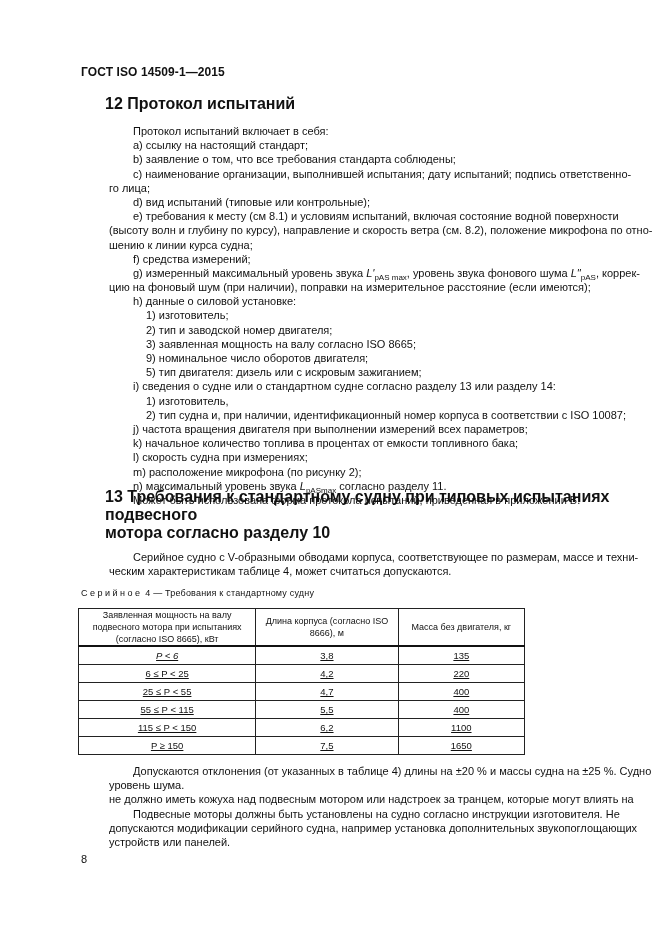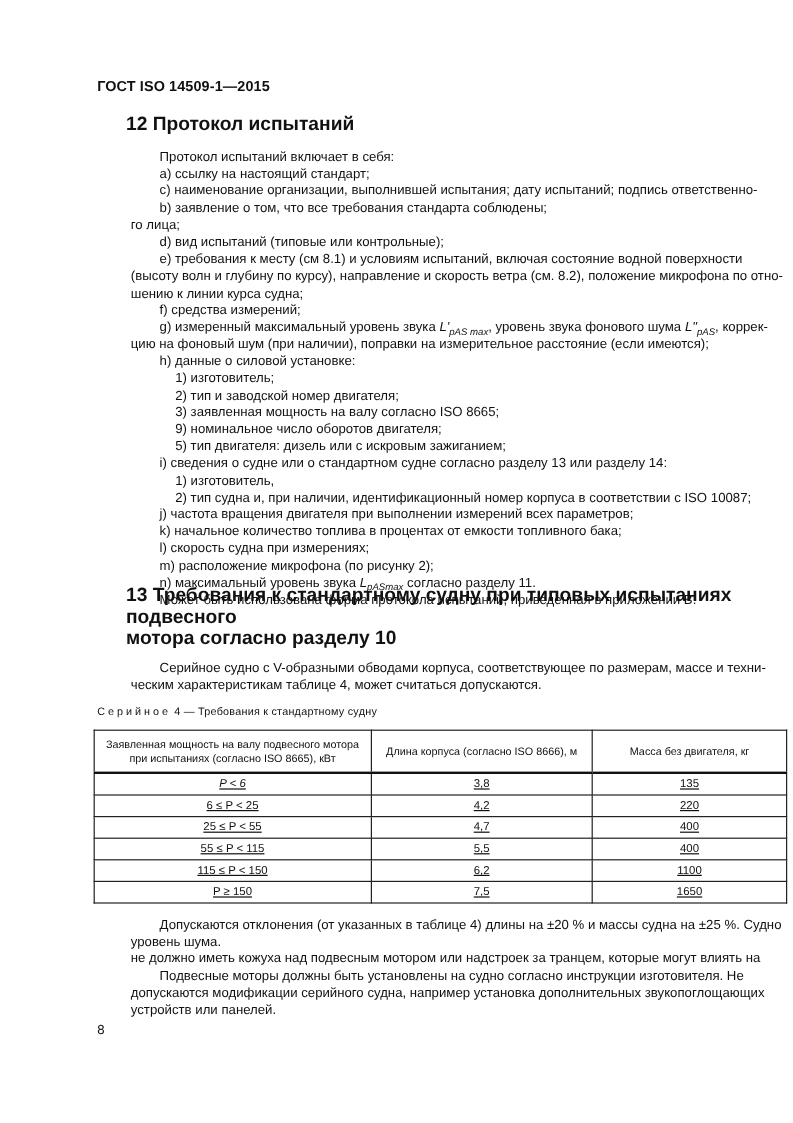--- a/index.html
+++ b/index.html
@@ -16,28 +16,28 @@
     position: absolute; left: 105px; font-size: 16px; font-weight: bold;
     line-height: 18px;
   }
   .text {
     position: absolute; left: 81px; width: 500px;
     font-size: 11px; line-height: 14.2px; margin-left: 28px;
   }
   .line { white-space: nowrap; height: 14.2px; }
   .i1 { padding-left: 24px; }
   .i2 { padding-left: 37px; }
-  .sub { font-size: 8px; vertical-align: -3px; font-style: italic; }
+  .sub { font-size: 8px; vertical-align: -3px; }
   .it { font-style: italic; }
   .caption {
     position: absolute; left: 81px; top: 588px; font-size: 9px; letter-spacing: 0.2px;
   }
   .caption .sp { letter-spacing: 2.5px; }
   table.t4 {
-    position: absolute; left: 78px; top: 608px; width: 578px;
+    position: absolute; left: 78px; top: 608px; width: 447px;
     border-collapse: collapse; font-size: 9px;
   }
   table.t4 th, table.t4 td {
     border: 1px solid #222; text-align: center; font-weight: normal; padding: 0 4px;
   }
   table.t4 th { height: 34px; line-height: 12px; border-bottom: 2px solid #111; }
   table.t4 td { height: 17px; font-size: 9.5px; text-decoration: underline; }
   table.t4 col.c1 { width: 201px; }
   table.t4 col.c2 { width: 161px; }
   table.t4 col.c3 { width: 141px; }
@@ -48,22 +48,22 @@
 
 <div class="page">
 
   <div class="doc-code">ГОСТ ISO 14509-1—2015</div>
 
   <div class="h1" style="top:95px;">12  Протокол испытаний</div>
 
   <div class="text" style="top:124px;">
     <div class="line i1">Протокол испытаний включает в себя:</div>
     <div class="line i1">a)  ссылку на настоящий стандарт;</div>
+    <div class="line i1">b)  заявление о том, что все требования стандарта соблюдены;</div>
     <div class="line i1">c)  наименование организации, выполнившей испытания; дату испытаний; подпись ответственно-</div>
-    <div class="line i1">b)  заявление о том, что все требования стандарта соблюдены;</div>
     <div class="line">го лица;</div>
     <div class="line i1">d)  вид испытаний (типовые или контрольные);</div>
     <div class="line i1">e)  требования к месту (см 8.1) и условиям испытаний, включая состояние водной поверхности</div>
     <div class="line">(высоту волн и глубину по курсу), направление и скорость ветра (см. 8.2), положение микрофона по отно-</div>
     <div class="line">шению к линии курса судна;</div>
     <div class="line i1">f)  средства измерений;</div>
     <div class="line i1">
       <span>g)  измеренный максимальный уровень звука </span><span class="it">L'</span><span class="sub">pAS max</span><span>, уровень звука фонового шума </span><span class="it">L"</span><span class="sub">pAS</span><span>, коррек-</span>
     </div>
     <div class="line">цию на фоновый шум (при наличии), поправки на измерительное расстояние (если имеются);</div>

